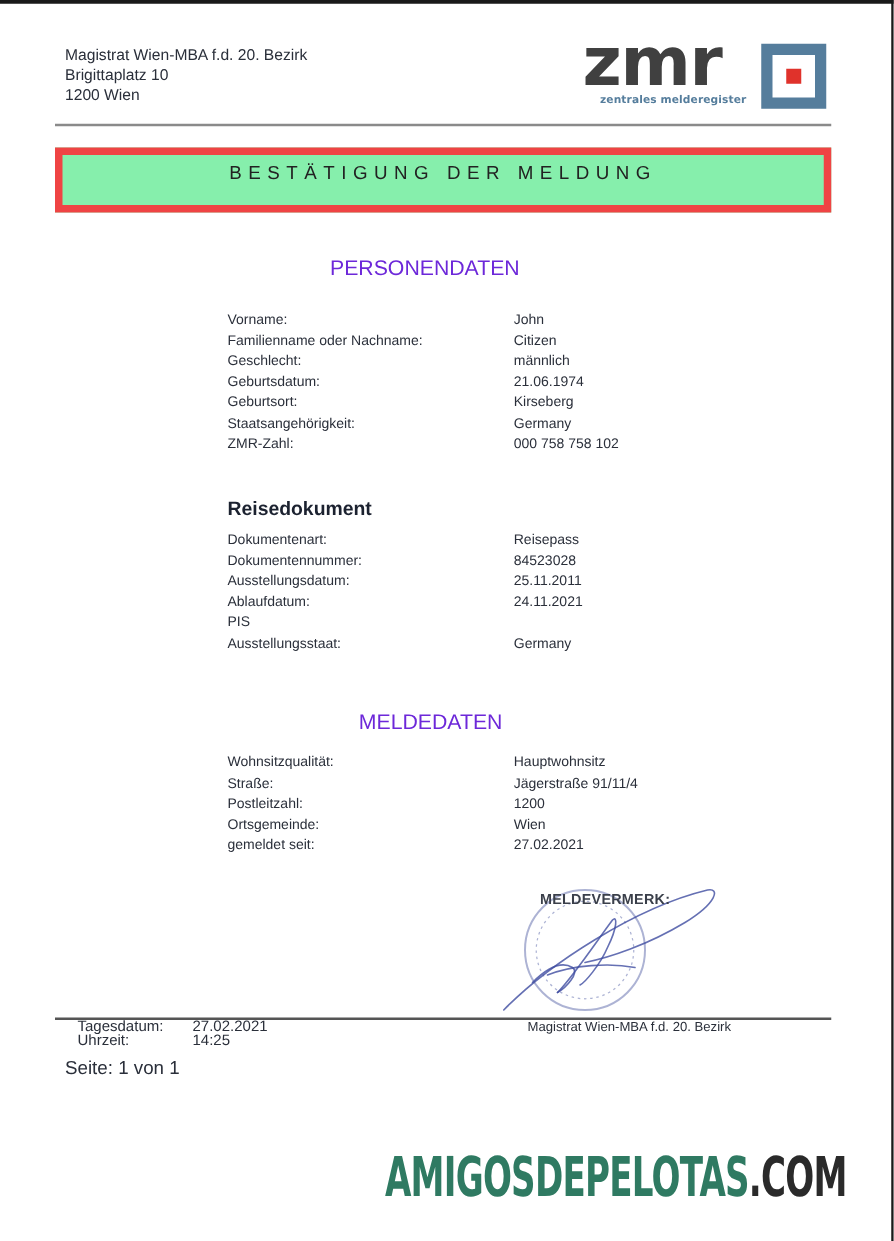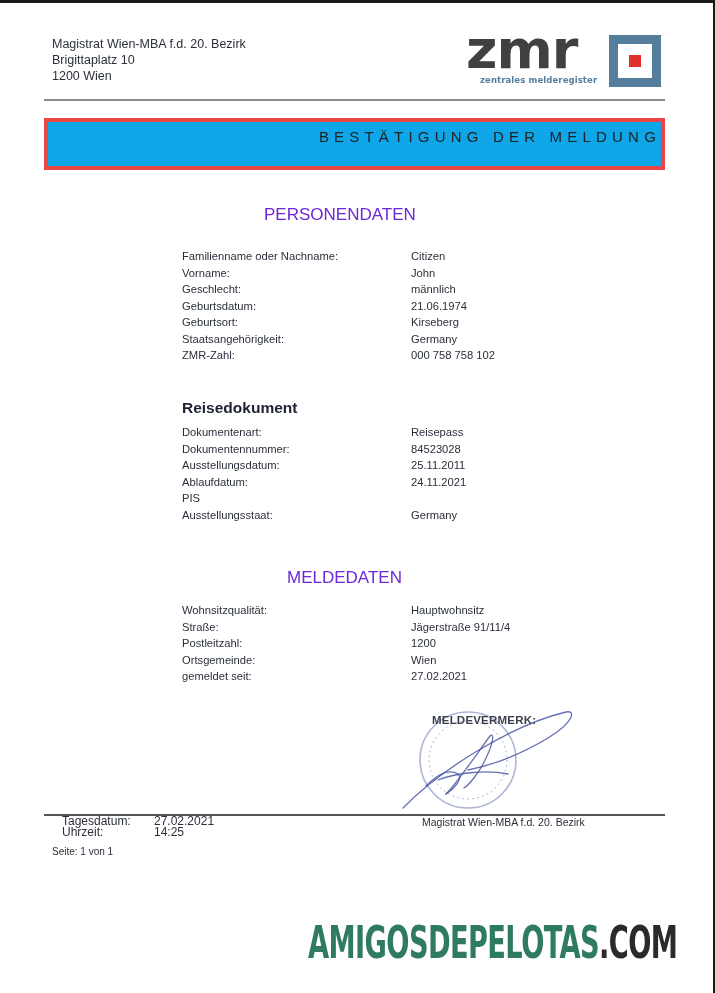--- a/index.html
+++ b/index.html
@@ -13,40 +13,40 @@
 
     .logo { position: absolute; left: 466px; top: 30px; width: 198px; height: 62px; }
     .logo-word { position: absolute; left: 0; top: -10px; font-family: "DejaVu Sans", sans-serif; font-weight: bold; font-size: 54px; letter-spacing: -1px; color: #404040; line-height: 60px; }
     .logo-sub { position: absolute; left: 14px; top: 45px; font-family: "DejaVu Sans", sans-serif; font-weight: bold; font-size: 8.5px; color: #557d9c; white-space: nowrap; letter-spacing: 0.1px; }
     .logo-square { position: absolute; left: 143px; top: 5px; width: 52px; height: 52px; background: #557d9c; }
     .logo-square-inner { position: absolute; left: 9px; top: 9px; width: 34px; height: 34px; background: #ffffff; }
     .logo-square-dot { position: absolute; left: 11px; top: 11px; width: 12px; height: 12px; background: #e0322b; }
 
     .header-rule { position: absolute; left: 44px; top: 99px; width: 621px; height: 2px; background: #8a8a8a; }
 
-    .title-box { position: absolute; left: 44px; top: 118px; width: 621px; height: 52px; background: #0ea5e9; border: 4px solid #ef4444; text-align: right; }
+    .title-box { position: absolute; left: 44px; top: 118px; width: 621px; height: 52px; background: #86efac; border: 6px solid #ef4444; text-align: center; }
     .title-main { margin-top: 6px; font-size: 15px; letter-spacing: 5.2px; color: #222; line-height: 18px; }
     .title-sub { font-size: 12px; color: #222; line-height: 15px; }
 
     .section-heading { position: absolute; font-size: 17px; color: #6d28d9; white-space: nowrap; }
     .sub-heading { position: absolute; font-size: 15.5px; font-weight: bold; color: #1c2230; white-space: nowrap; }
 
     .kv { position: absolute; font-size: 11.2px; line-height: 16.5px; color: #2a2f3a; }
     .kv-row { display: flex; white-space: nowrap; }
     .kv-label { width: 229px; }
     .kv-value { }
 
     .stamp { position: absolute; left: 398px; top: 702px; width: 180px; height: 112px; }
     .stamp-label { position: absolute; left: 432px; top: 714px; font-size: 11.5px; font-weight: bold; color: #3a3f4a; letter-spacing: 0.2px; white-space: nowrap; }
 
     .footer-rule { position: absolute; left: 44px; top: 814px; width: 621px; height: 2px; background: #555; }
     .footer-left { position: absolute; left: 62px; top: 816px; font-size: 12px; line-height: 11px; color: #2a2f3a; }
     .footer-left .row { display: flex; white-space: nowrap; }
     .footer-left .flabel { width: 92px; }
-    .footer-page { position: absolute; left: 52px; top: 846px; font-size: 10px; color: #2a2f3a; white-space: nowrap; }
+    .footer-page { position: absolute; left: 52px; top: 846px; font-size: 15px; color: #2a2f3a; white-space: nowrap; }
     .footer-right { position: absolute; left: 422px; top: 816px; font-size: 10.5px; color: #2a2f3a; white-space: nowrap; }
 
     .watermark { position: absolute; left: 308px; top: 918px; font-family: "DejaVu Sans", sans-serif; font-weight: bold; font-size: 44px; line-height: 50px; letter-spacing: -1px; white-space: nowrap; transform: scaleX(0.62); transform-origin: left center; }
     .watermark .wm-main { color: #2f7a62; }
     .watermark .wm-tld { color: #2a2a2a; }
   </style>
 </head>
 <body>
 
 <div class="frame-top"></div>
@@ -70,26 +70,26 @@
 
 <div class="header-rule"></div>
 
 <div class="title-box">
   <div class="title-main">BESTÄTIGUNG DER MELDUNG</div>
 </div>
 
 <div class="section-heading" style="left:264px; top:205px;">PERSONENDATEN</div>
 <div class="kv" style="left:182px; top:248px;">
   <div class="kv-row">
+      <span class="kv-label">Vorname:</span>
+      <span class="kv-value">John</span>
+    </div>
+  <div class="kv-row">
       <span class="kv-label">Familienname oder Nachname:</span>
       <span class="kv-value">Citizen</span>
-    </div>
-  <div class="kv-row">
-      <span class="kv-label">Vorname:</span>
-      <span class="kv-value">John</span>
     </div>
   <div class="kv-row">
       <span class="kv-label">Geschlecht:</span>
       <span class="kv-value">männlich</span>
     </div>
   <div class="kv-row">
       <span class="kv-label">Geburtsdatum:</span>
       <span class="kv-value">21.06.1974</span>
     </div>
   <div class="kv-row">

